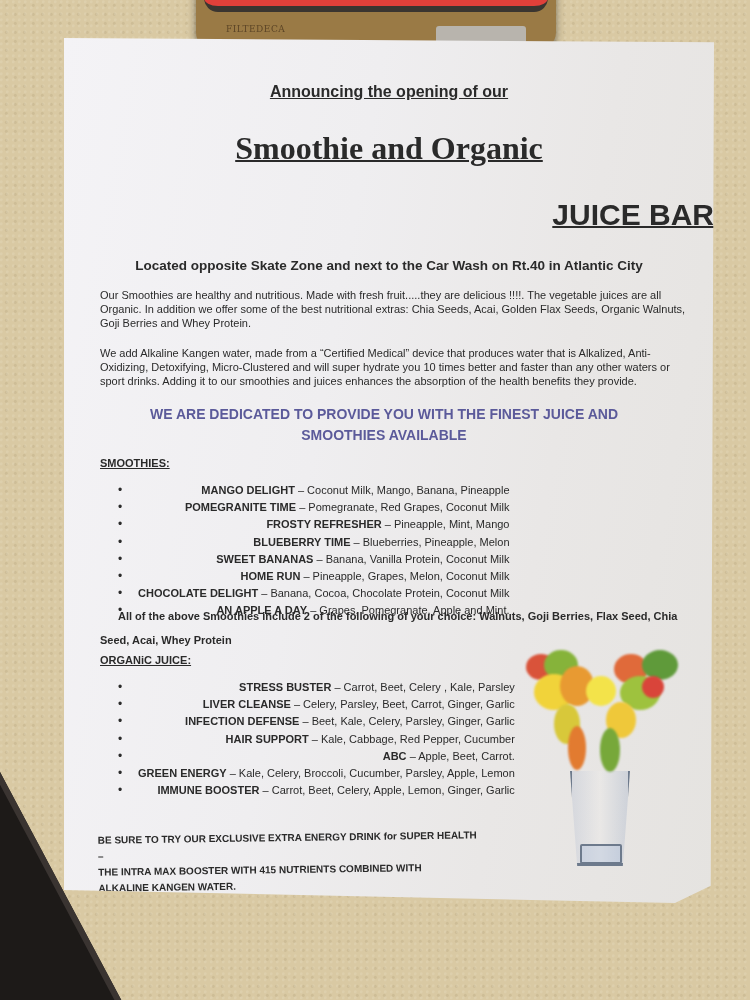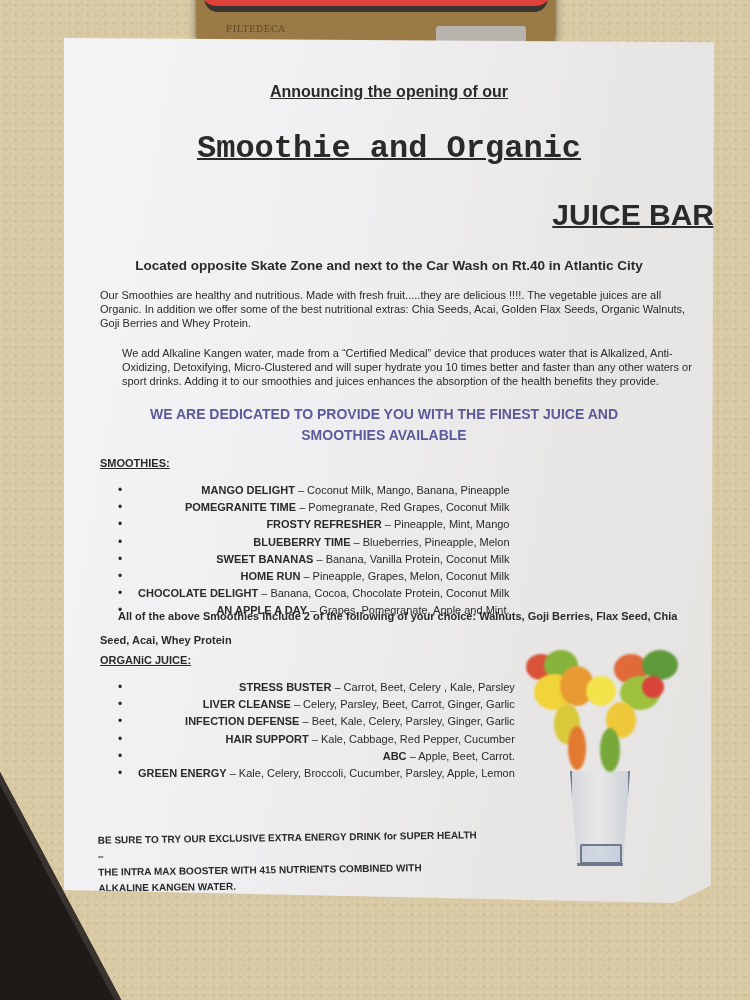--- a/index.html
+++ b/index.html
@@ -47,38 +47,38 @@
     clip-path: polygon(0 0, 100% 0.5%, 99.5% 98%, 94% 100%, 0 98.5%);
   }
   .content { position: absolute; left: 0; top: 0; width: 100%; }
   .announce {
     position: absolute; left: 0; width: 100%; top: 45px; text-align: center;
     font-family: "Liberation Sans", sans-serif; font-weight: bold; font-size: 16px;
     text-decoration: underline;
   }
   .title1 {
     position: absolute; left: 0; width: 100%; top: 92px; text-align: center;
-    font-family: Liberation Mono, monospace; font-weight: bold; font-size: 32px;
+    font-family: Liberation Serif, serif; font-weight: bold; font-size: 32px;
     text-decoration: underline; text-decoration-thickness: 2px;
   }
   .title2 {
     position: absolute; left: 0; width: 100%; top: 160px; text-align: right;
     font-family: "Liberation Sans", sans-serif; font-weight: bold; font-size: 30px;
     text-decoration: underline; text-decoration-thickness: 2px;
   }
   .location {
     position: absolute; left: 0; width: 100%; top: 220px; text-align: center;
     font-family: "Liberation Sans", sans-serif; font-weight: bold; font-size: 13.5px;
   }
   .para {
     position: absolute; left: 36px; width: 590px;
     font-family: "Liberation Sans", sans-serif; font-size: 11px; line-height: 14px;
   }
   .para1 { top: 250px; }
-  .para2 { top: 308px; margin-left: 22px; }
+  .para2 { top: 308px; }
   .dedicated {
     position: absolute; left: 40px; width: 560px; top: 366px; text-align: center;
     font-family: "Liberation Sans", sans-serif; font-weight: bold; font-size: 14px;
     line-height: 21px; color: #5b5a9a;
   }
   .section-head {
     position: absolute; left: 36px;
     font-family: "Liberation Sans", sans-serif; font-weight: bold; font-size: 11px;
     text-decoration: underline;
   }
@@ -162,20 +162,21 @@
     <p class="extras-note">All of the above Smoothies include 2 of the following of your choice: Walnuts, Goji Berries, Flax Seed, Chia Seed, Acai, Whey Protein</p>
 
     <div class="section-head sh-juice">ORGANiC JUICE:</div>
     <ul class="menu juice-list">
       <li><span class="name">STRESS BUSTER</span><span> – Carrot, Beet, Celery , Kale, Parsley</span></li>
       <li><span class="name">LIVER CLEANSE</span><span> – Celery, Parsley, Beet, Carrot, Ginger, Garlic</span></li>
       <li><span class="name">INFECTION DEFENSE</span><span> – Beet, Kale, Celery, Parsley, Ginger, Garlic</span></li>
       <li><span class="name">HAIR SUPPORT</span><span> – Kale, Cabbage, Red Pepper, Cucumber</span></li>
       <li><span class="name">ABC</span><span> – Apple, Beet, Carrot.</span></li>
       <li><span class="name">GREEN ENERGY</span><span> – Kale, Celery, Broccoli, Cucumber, Parsley, Apple, Lemon</span></li>
+      <li><span class="name">IMMUNE BOOSTER</span><span> – Carrot, Beet, Celery, Apple, Lemon, Ginger, Garlic</span></li>
     </ul>
 
     <div class="illustration">
       <div class="splash" style="left:2px;top:8px;width:30px;height:26px;background:#d9533a;"></div>
       <div class="splash" style="left:20px;top:4px;width:34px;height:30px;background:#86b33a;"></div>
       <div class="splash" style="left:10px;top:28px;width:40px;height:36px;background:#f1d33a;"></div>
       <div class="splash" style="left:36px;top:20px;width:34px;height:40px;background:#e89a32;"></div>
       <div class="splash" style="left:30px;top:58px;width:26px;height:40px;background:#d8c83a;"></div>
       <div class="splash" style="left:44px;top:80px;width:18px;height:44px;background:#e27b30;"></div>
       <div class="splash" style="left:62px;top:30px;width:30px;height:30px;background:#f3e34a;"></div>

